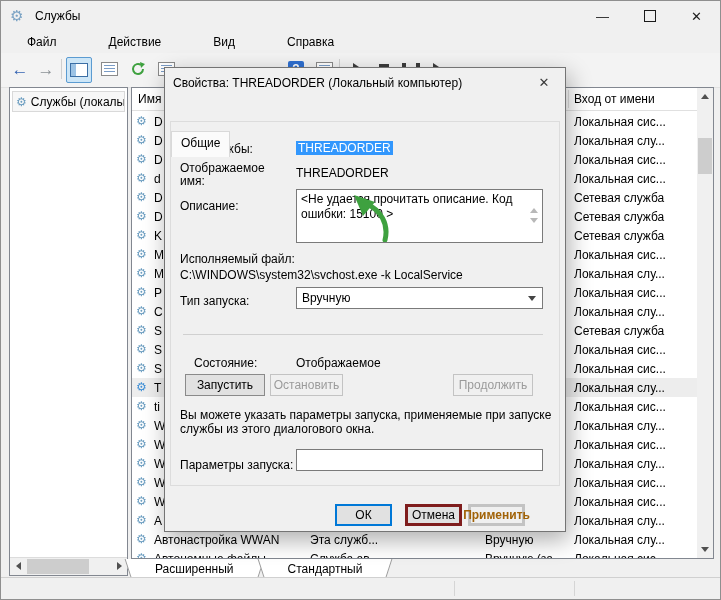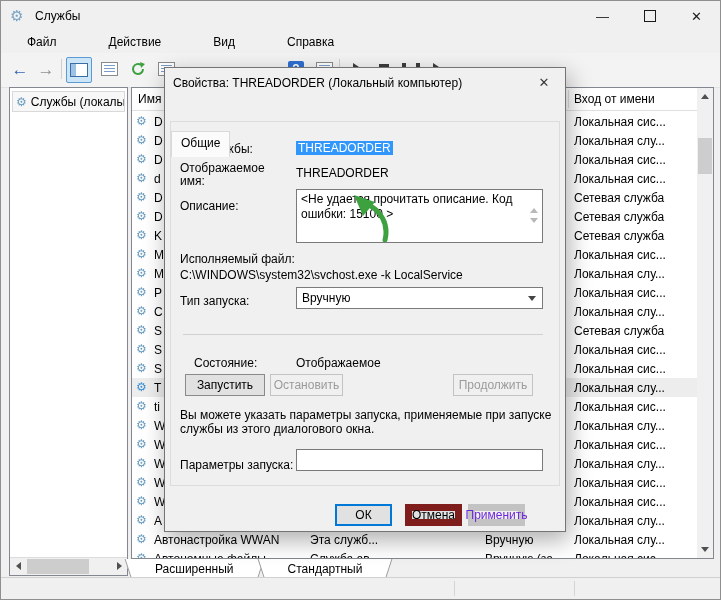--- a/index.html
+++ b/index.html
@@ -87,23 +87,23 @@
   .descbox .sc-dn{position:absolute;right:4px;bottom:4px;}
   .tri-u2{width:0;height:0;border-bottom:5px solid #b8b8b8;border-left:4px solid transparent;border-right:4px solid transparent;}
   .tri-d2{width:0;height:0;border-top:5px solid #b8b8b8;border-left:4px solid transparent;border-right:4px solid transparent;}
   .combo{left:125px;top:165px;width:247px;height:22px;line-height:20px;padding-left:5px;}
   .combo .chev{position:absolute;right:6px;top:8px;width:0;height:0;border-top:5px solid #444;border-left:4px solid transparent;border-right:4px solid transparent;}
   .divider{position:absolute;left:12px;top:212px;width:360px;height:1px;background:#d0d0d0;}
   .btn{position:absolute;height:22px;background:#e1e1e1;border:1px solid #8a8a8a;box-sizing:border-box;
        display:flex;align-items:center;justify-content:center;}
   .btn.dis{background:#f0f0f0;border-color:#c3c3c3;color:#9b9b9b;}
   .paramsin{left:125px;top:327px;width:247px;height:22px;}
-  .fbtn{position:absolute;top:436px;width:57px;height:22px;background:#e1e1e1;border:7px solid #7f1d1d;box-sizing:border-box;display:flex;align-items:center;justify-content:center;}
+  .fbtn{position:absolute;top:436px;width:57px;height:22px;background:#e1e1e1;border:3px solid #7f1d1d;box-sizing:border-box;display:flex;align-items:center;justify-content:center;}
   .fbtn.def{border:1px solid #0078d7;box-shadow:0 0 0 1px #0078d7 inset;}
-  .fbtn.dis{background:#f0f0f0;border-color:#c3c3c3;color:#6d28d9;}
+  .fbtn.dis{background:#f0f0f0;border-color:#c3c3c3;color:#a16207;font-weight:bold;}
   .green-arrow{position:absolute;left:180px;top:72px;width:44px;height:48px;z-index:5;}
 </style>
 </head>
 <body>
 
 <div class="win">
 
   <div class="titlebar">
     <span class="app-icon">⚙</span>
     <span class="title-text">Службы</span>

